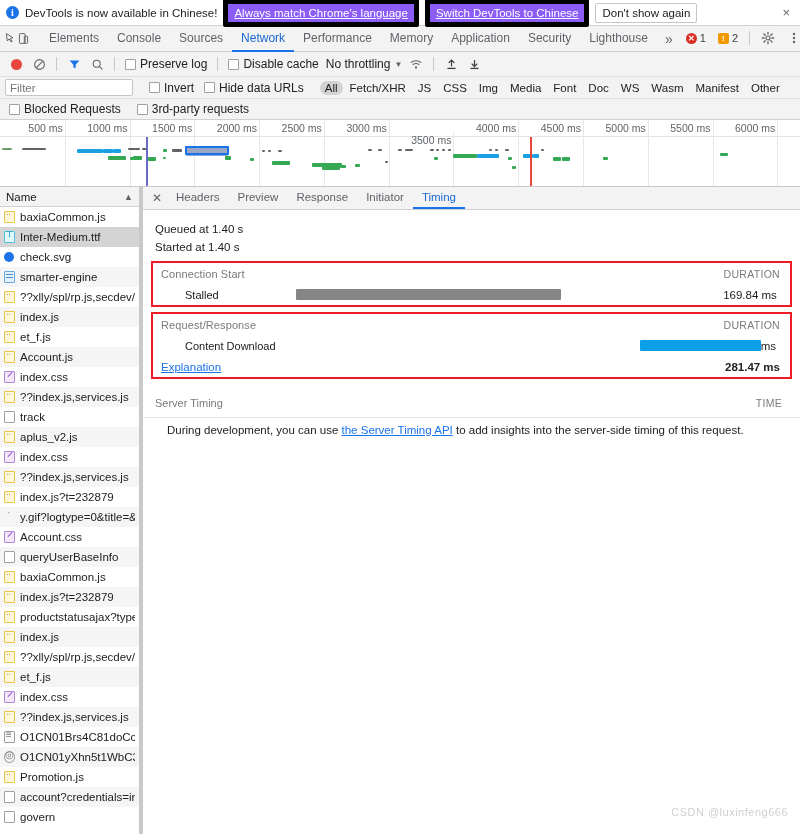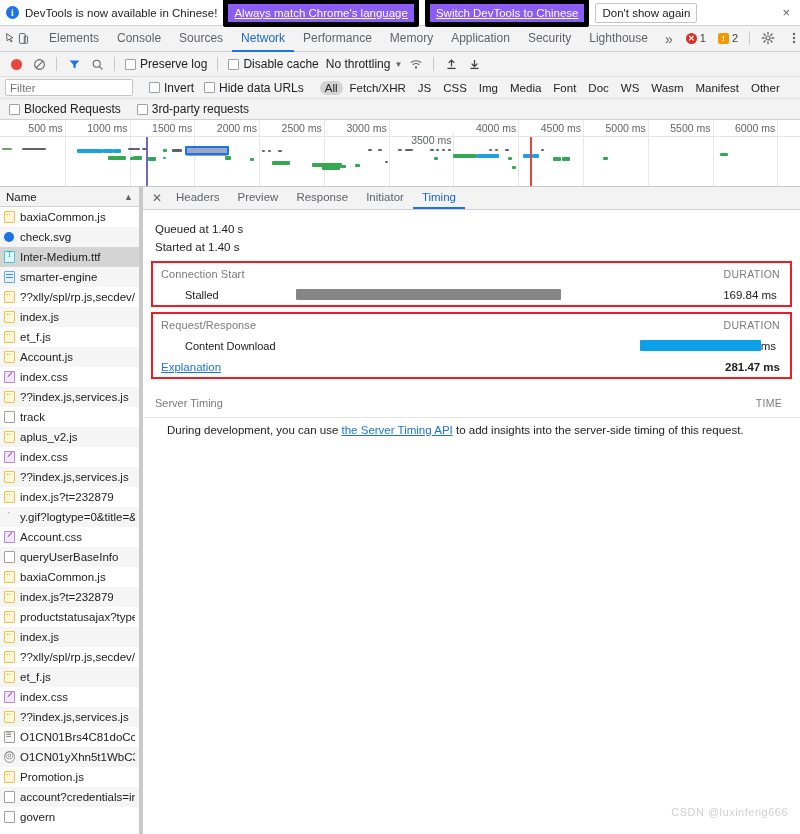--- a/index.html
+++ b/index.html
@@ -475,27 +475,27 @@
     <div class="namecol">
       <div class="name-header">
         <span>Name</span>
         <span class="sort-arrow">▲</span>
       </div>
       <div class="filelist" id="filelist">
           <div class="filerow">
             <span class="fic js"></span>
             <span class="fname">baxiaCommon.js</span>
           </div>
-          <div class="filerow">
-            <span class="fic svgdot"></span>
-            <span class="fname">check.svg</span>
-          </div>
           <div class="filerow selected">
             <span class="fic font"></span>
             <span class="fname">Inter-Medium.ttf</span>
+          </div>
+          <div class="filerow">
+            <span class="fic svgdot"></span>
+            <span class="fname">check.svg</span>
           </div>
           <div class="filerow">
             <span class="fic doc"></span>
             <span class="fname">smarter-engine</span>
           </div>
           <div class="filerow">
             <span class="fic js"></span>
             <span class="fname">??xlly/spl/rp.js,secdev/nsv/</span>
           </div>
           <div class="filerow">

